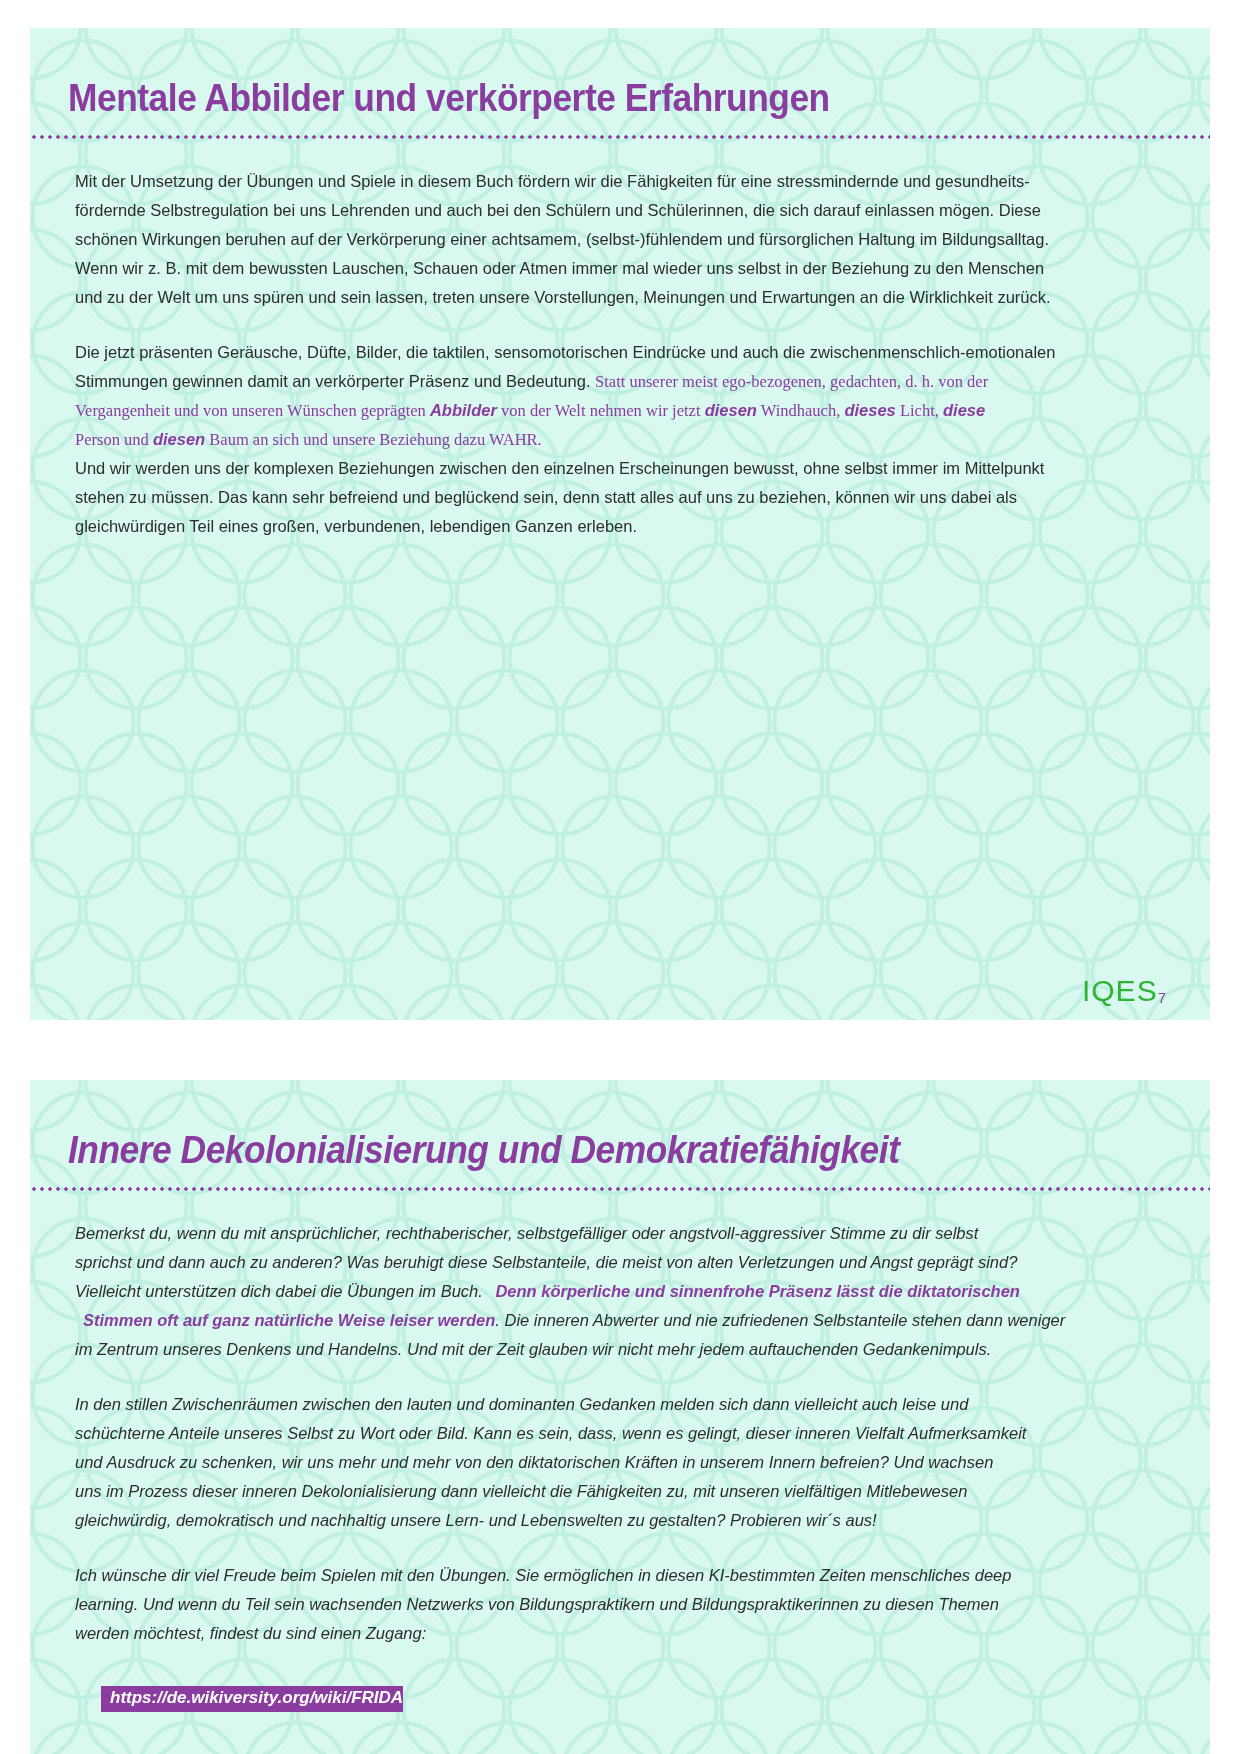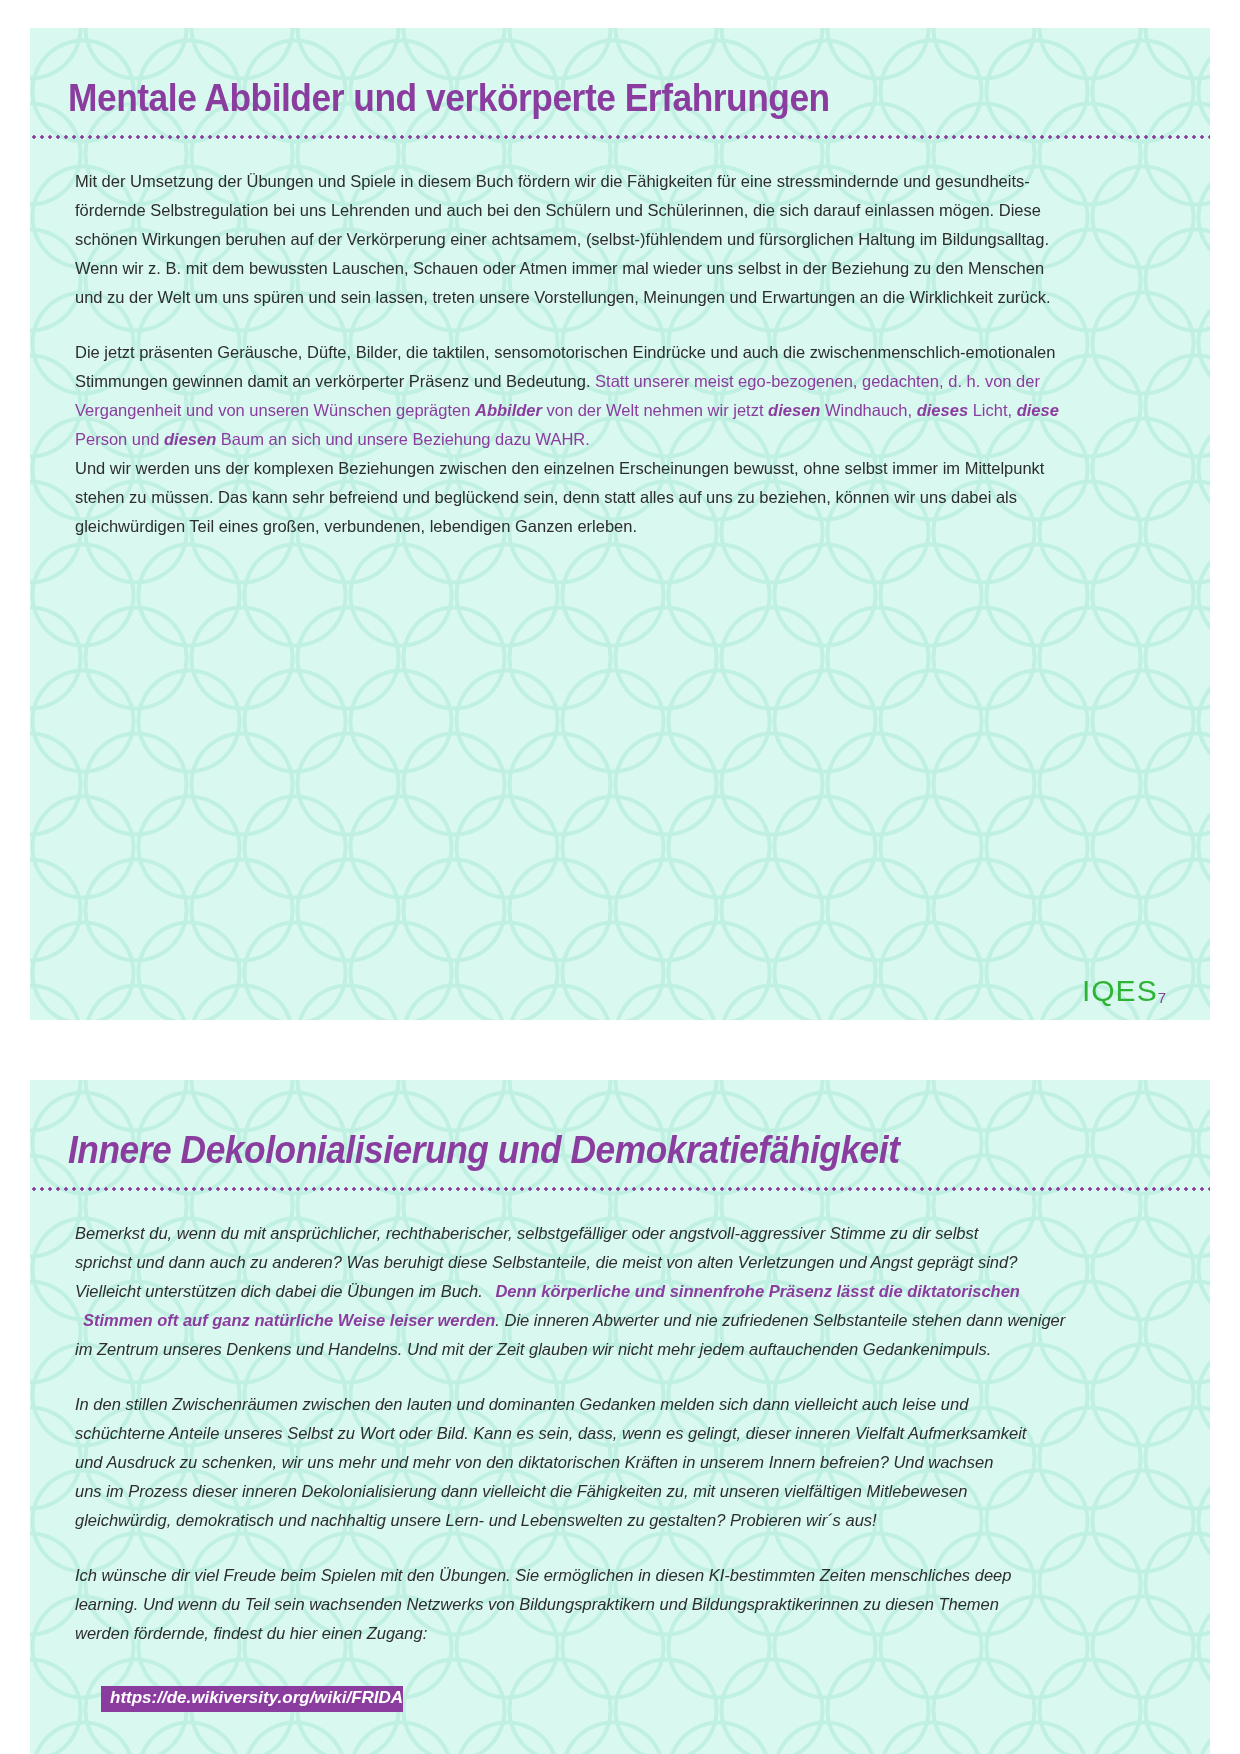--- a/index.html
+++ b/index.html
@@ -52,21 +52,21 @@
     background-size:8px 4px;
     background-repeat:repeat-x;
   }
   .body-text{
     margin:28px 40px 0 45px;
     font-size:16.5px;
     line-height:29px;
     color:var(--body-text);
   }
   .body-text p{margin:0 0 26px 0;}
-  .run-purple{color:var(--accent-purple);}
+  .run-purple{color:var(--accent-purple);font-family:Liberation Serif, serif;}
   .run-purple-bold{color:var(--accent-purple);font-weight:bold;margin-left:8px;}
   .run-purple-bolditalic{color:var(--accent-purple);font-weight:bold;font-style:italic;}
 
   .footnote{
     margin:30px 40px 0 45px;
     font-size:14.5px;
     color:#333333;
   }
   .footnote sup{font-size:10px;margin-right:12px;}
 
@@ -127,21 +127,21 @@
 </div>
 
 <div class="page page-2">
   <div class="page-header">
     <h1>Innere Dekolonialisierung und Demokratiefähigkeit</h1>
     <div class="dotted"></div>
   </div>
   <div class="body-text">
       <p><span>Bemerkst du, wenn du mit ansprüchlicher, rechthaberischer, selbstgefälliger oder angstvoll-aggressiver Stimme zu dir selbst</span><br><span>sprichst und dann auch zu anderen? Was beruhigt diese Selbstanteile, die meist von alten Verletzungen und Angst geprägt sind?</span><br><span>Vielleicht unterstützen dich dabei die Übungen im Buch. </span><span class="run-purple-bold">Denn körperliche und sinnenfrohe Präsenz lässt die diktatorischen</span><br><span class="run-purple-bold">Stimmen oft auf ganz natürliche Weise leiser werden</span><span>. Die inneren Abwerter und nie zufriedenen Selbstanteile stehen dann weniger</span><br><span>im Zentrum unseres Denkens und Handelns. Und mit der Zeit glauben wir nicht mehr jedem auftauchenden Gedankenimpuls.</span></p>
       <p><span>In den stillen Zwischenräumen zwischen den lauten und dominanten Gedanken melden sich dann vielleicht auch leise und</span><br><span>schüchterne Anteile unseres Selbst zu Wort oder Bild. Kann es sein, dass, wenn es gelingt, dieser inneren Vielfalt Aufmerksamkeit</span><br><span>und Ausdruck zu schenken, wir uns mehr und mehr von den diktatorischen Kräften in unserem Innern befreien? Und wachsen</span><br><span>uns im Prozess dieser inneren Dekolonialisierung dann vielleicht die Fähigkeiten zu, mit unseren vielfältigen Mitlebewesen</span><br><span>gleichwürdig, demokratisch und nachhaltig unsere Lern- und Lebenswelten zu gestalten? Probieren wir´s aus!</span></p>
-      <p><span>Ich wünsche dir viel Freude beim Spielen mit den Übungen. Sie ermöglichen in diesen KI-bestimmten Zeiten menschliches deep</span><br><span>learning. Und wenn du Teil sein wachsenden Netzwerks von Bildungspraktikern und Bildungspraktikerinnen zu diesen Themen</span><br><span>werden fördernde, findest du hier einen Zugang:</span></p>
+      <p><span>Ich wünsche dir viel Freude beim Spielen mit den Übungen. Sie ermöglichen in diesen KI-bestimmten Zeiten menschliches deep</span><br><span>learning. Und wenn du Teil sein wachsenden Netzwerks von Bildungspraktikern und Bildungspraktikerinnen zu diesen Themen</span><br><span>werden möchtest, findest du sind einen Zugang:</span></p>
     </div>
   <a class="link-badge" href="#">https://de.wikiversity.org/wiki/FRIDA</a>
   <div class="signature">
     <div>Nils Altner, Prof. Dr. phil.,</div>
     <div>Lehr- und Forschungsgebiet „Professionelle Selbstfürsorge“</div>
     <div>Alice Salomon Hochschule Berlin</div>
   </div>
   <div class="page-footer">
     <span class="logo">IQES</span>
     <span class="pagenum">8</span>

